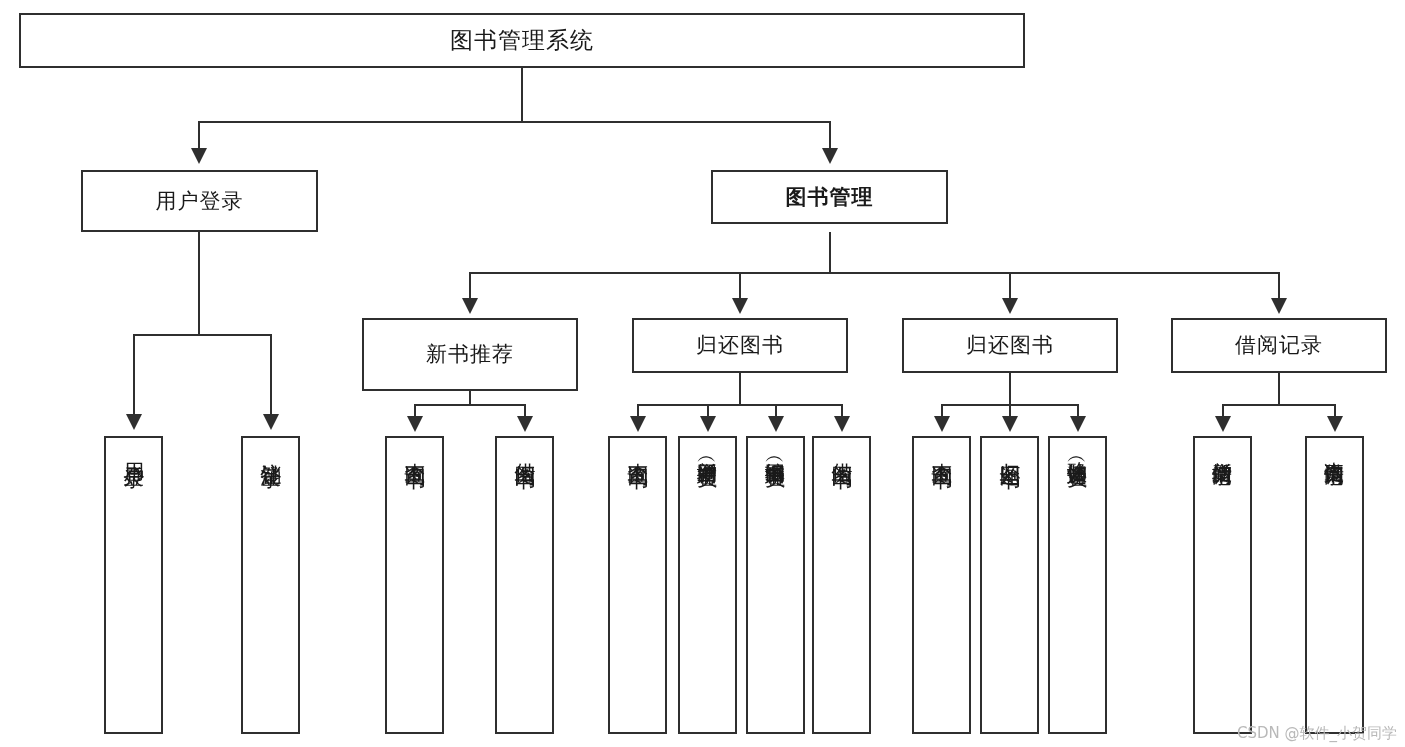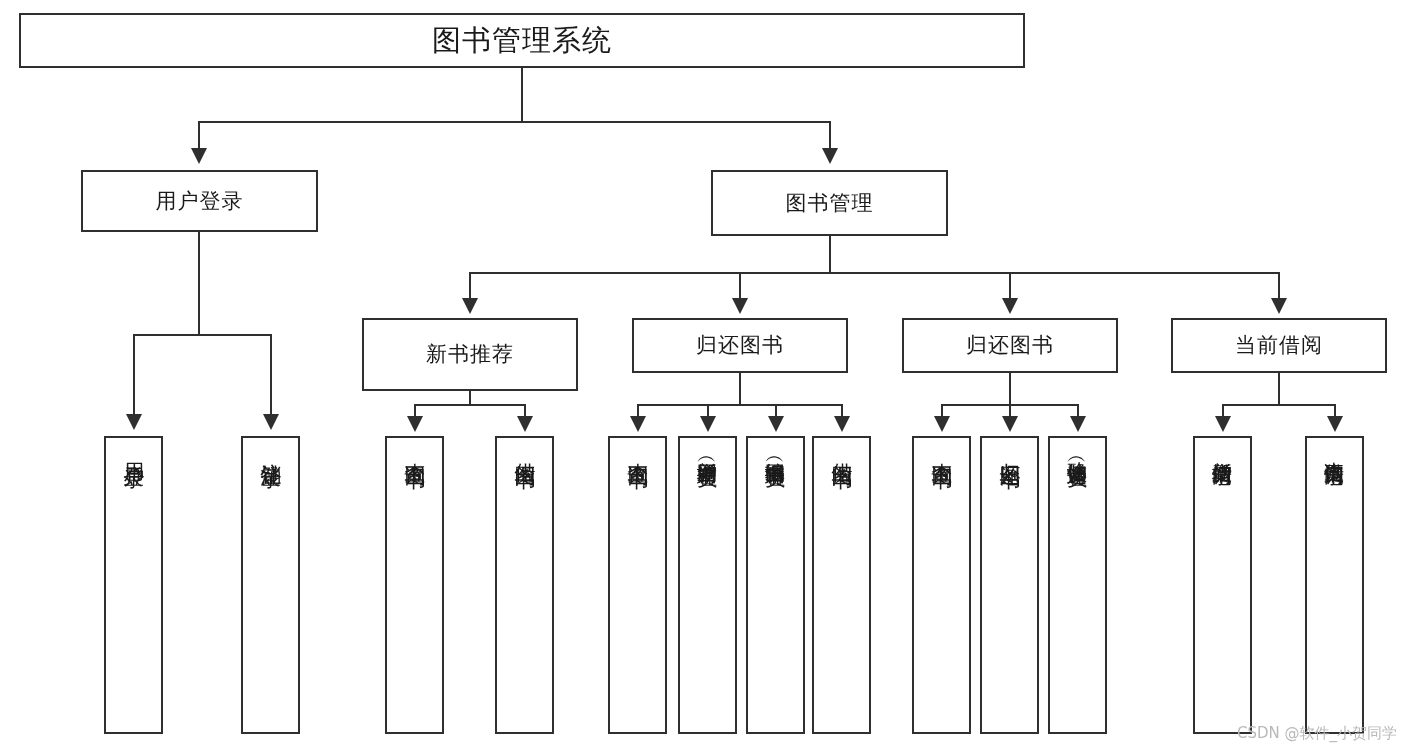--- a/index.html
+++ b/index.html
@@ -32,21 +32,21 @@
     display: block;
     text-align: center;
     line-height: 1.15;
   }
   .node.horizontal .lbl {
     font-size: 21px;
     letter-spacing: 1px;
     white-space: nowrap;
   }
   .node.root .lbl {
-    font-size: 29px;
+    font-size: 23px;
     letter-spacing: 1px;
   }
   .node.vertical {
     align-items: flex-start;
     justify-content: center;
     padding-top: 8px;
   }
   .node.vertical .lbl {
     writing-mode: vertical-rl;
     text-orientation: upright;
@@ -101,21 +101,21 @@
 
   <div class="conn v" style="left:198px; top:121px; height:30px;"></div>
   <div class="arrow" style="left:191px; top:148px;"></div>
 
   <div class="conn v" style="left:829px; top:121px; height:30px;"></div>
   <div class="arrow" style="left:822px; top:148px;"></div>
 
   <div class="node horizontal" style="left:81px; top:170px; width:237px; height:62px;">
     <span class="lbl">用户登录</span>
   </div>
-  <div class="node horizontal" style="left:711px; top:170px; width:237px; height:66px;">
+  <div class="node horizontal" style="left:711px; top:170px; width:237px; height:54px;font-weight:bold;">
     <span class="lbl">图书管理</span>
   </div>
 
   <div class="conn v" style="left:198px; top:232px; height:103px;"></div>
   <div class="conn h" style="left:133px; top:334px; width:139px;"></div>
   <div class="conn v" style="left:133px; top:334px; height:82px;"></div>
   <div class="arrow" style="left:126px; top:414px;"></div>
   <div class="conn v" style="left:270px; top:334px; height:82px;"></div>
   <div class="arrow" style="left:263px; top:414px;"></div>
 
@@ -133,21 +133,21 @@
   <div class="node horizontal" style="left:362px; top:318px; width:216px; height:73px;">
     <span class="lbl">新书推荐</span>
   </div>
   <div class="node horizontal" style="left:632px; top:318px; width:216px; height:55px;">
     <span class="lbl">归还图书</span>
   </div>
   <div class="node horizontal" style="left:902px; top:318px; width:216px; height:55px;">
     <span class="lbl">归还图书</span>
   </div>
   <div class="node horizontal" style="left:1171px; top:318px; width:216px; height:55px;">
-    <span class="lbl">当前借阅</span>
+    <span class="lbl">借阅记录</span>
   </div>
 
   <div class="conn v" style="left:469px; top:373px; height:32px;"></div>
   <div class="conn h" style="left:414px; top:404px; width:112px;"></div>
   <div class="conn v" style="left:414px; top:404px; height:14px;"></div>
   <div class="arrow" style="left:407px; top:416px;"></div>
   <div class="conn v" style="left:524px; top:404px; height:14px;"></div>
   <div class="arrow" style="left:517px; top:416px;"></div>
 
   <div class="conn v" style="left:739px; top:373px; height:32px;"></div>

